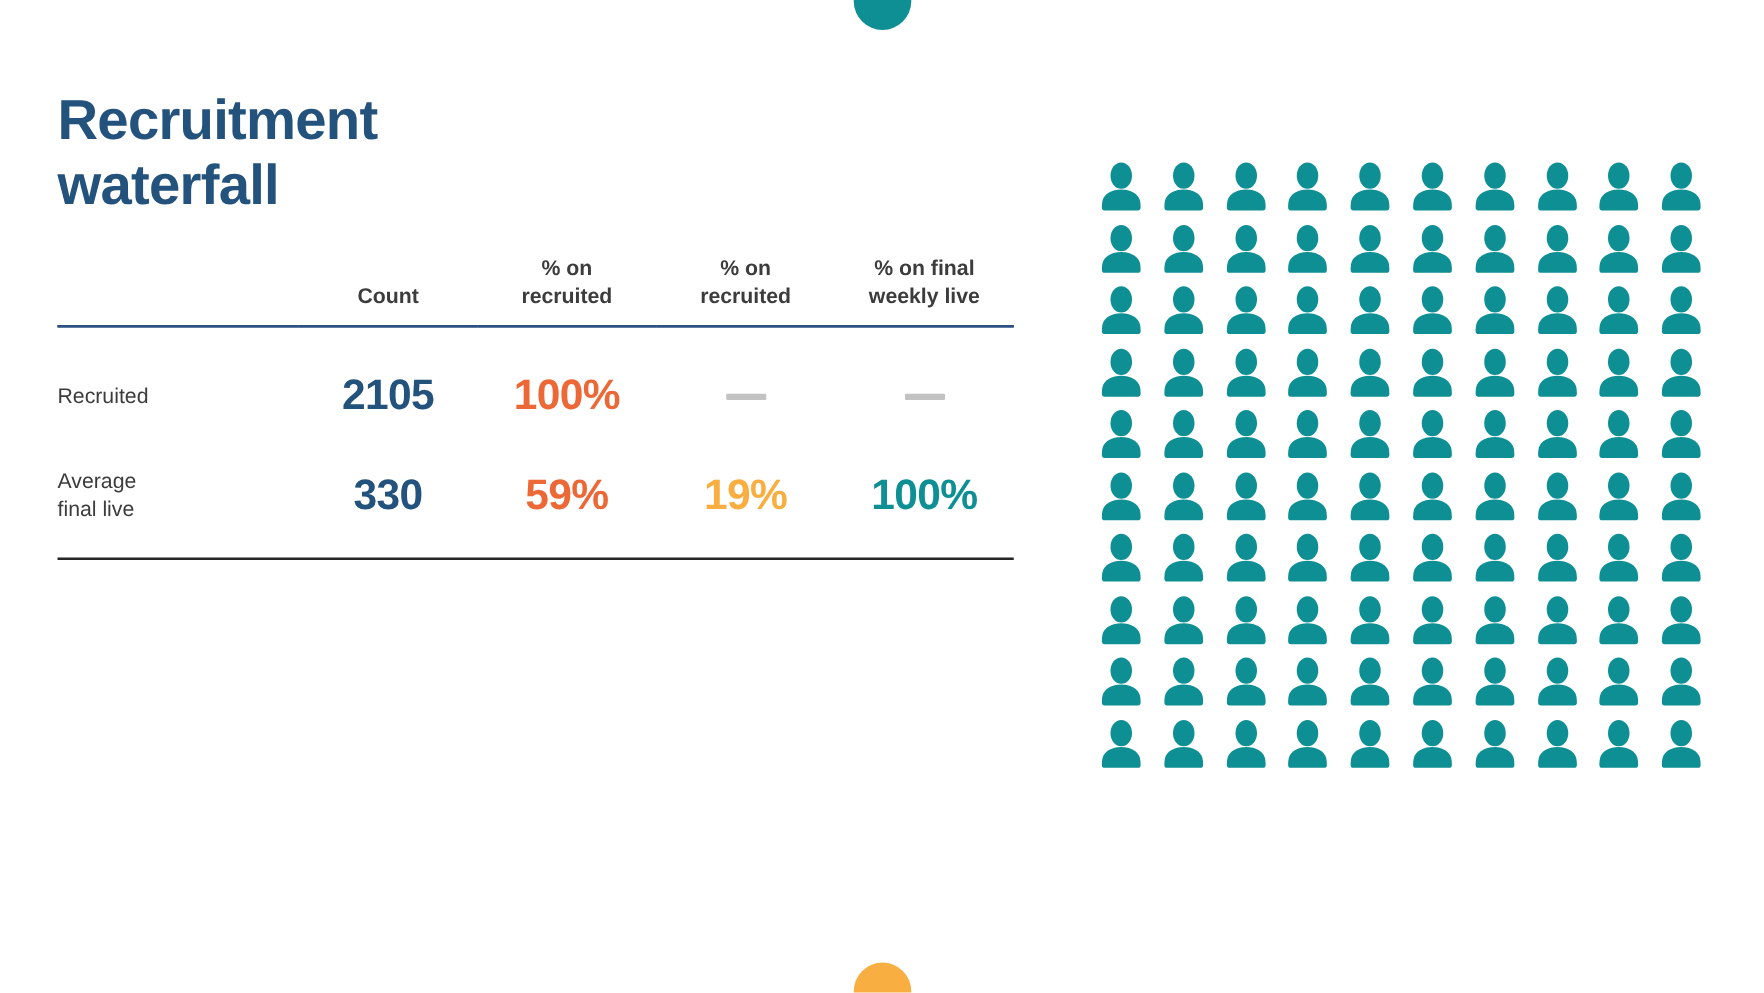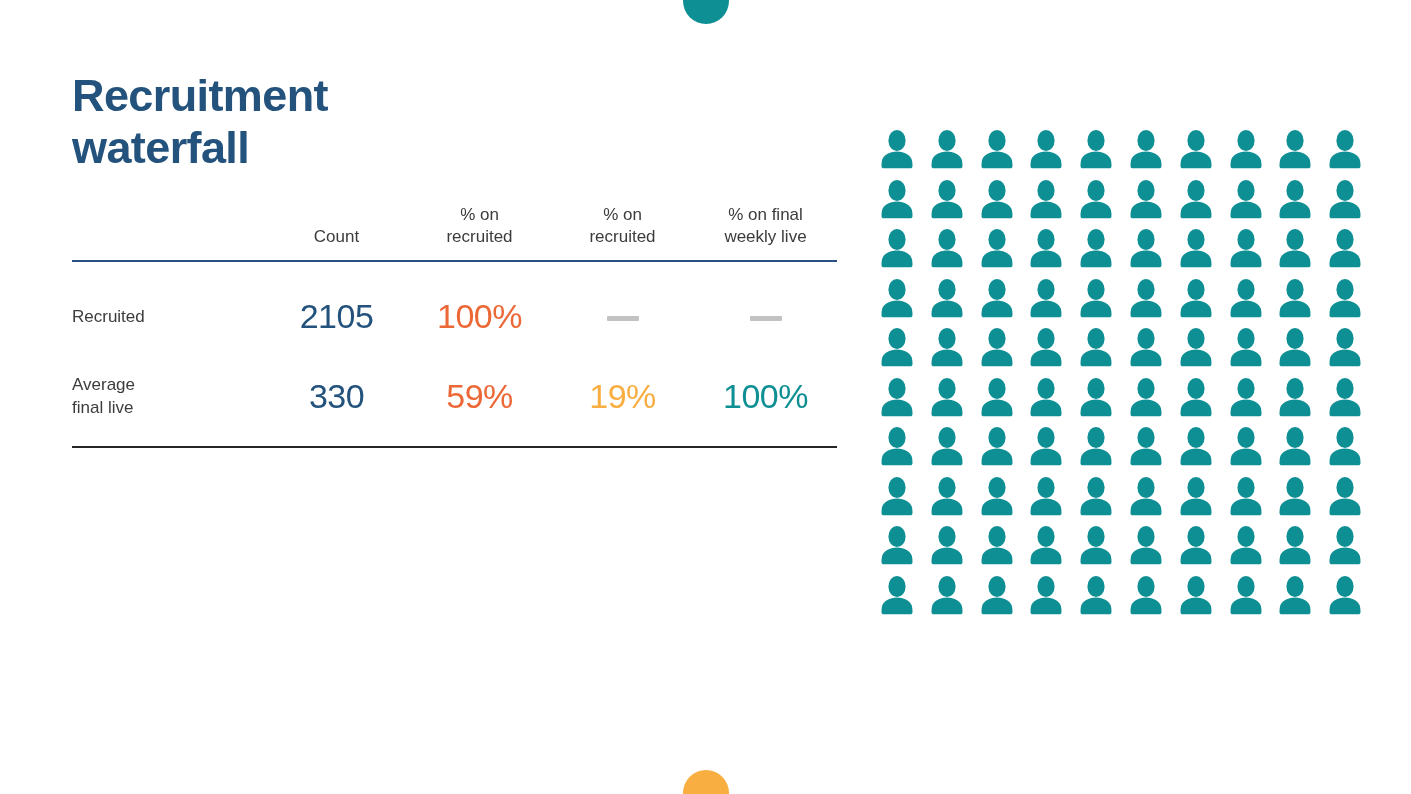--- a/index.html
+++ b/index.html
@@ -32,21 +32,21 @@
     top: 770px;
     width: 46px;
     height: 46px;
     border-radius: 50%;
     background: #F9AE42;
   }
 
   
   .left-panel {
     position: absolute;
-    left: 72px;
+    left: 46px;
     top: 70px;
     width: 790px;
   }
   .page-title {
     font-size: 45px;
     line-height: 52px;
     font-weight: 700;
     color: #23527C;
     letter-spacing: -0.6px;
     margin: 0 0 30px 0;
@@ -60,21 +60,21 @@
     table-layout: fixed;
   }
   table.waterfall col.c-label  { width: 193px; }
   table.waterfall col.c-val    { width: 143px; }
 
   thead th {
     padding: 0 0 12px 0;
     vertical-align: bottom;
     font-size: 17px;
     line-height: 22px;
-    font-weight: 400;
+    font-weight: 700;
     color: #3C3C3C;
     text-align: center;
     white-space: pre-line;
   }
   thead th.h-label { text-align: left; }
   thead tr { border-bottom: 2px solid #2A5184; }
 
   tbody tr td {
     padding: 0;
     height: 80px;
@@ -87,21 +87,21 @@
     text-align: left;
     font-size: 17px;
     line-height: 23px;
     color: #3C3C3C;
     font-weight: 400;
     white-space: pre-line;
   }
   td.cell-val {
     text-align: center;
     font-size: 34px;
-    font-weight: 400;
+    font-weight: 700;
     letter-spacing: -0.5px;
   }
   .v-count  { color: #23527C; }
   .v-orange { color: #EC6836; }
   .v-yellow { color: #F9AE42; }
   .v-teal   { color: #0E8F94; }
 
   .dash {
     display: inline-block;
     width: 32px;

